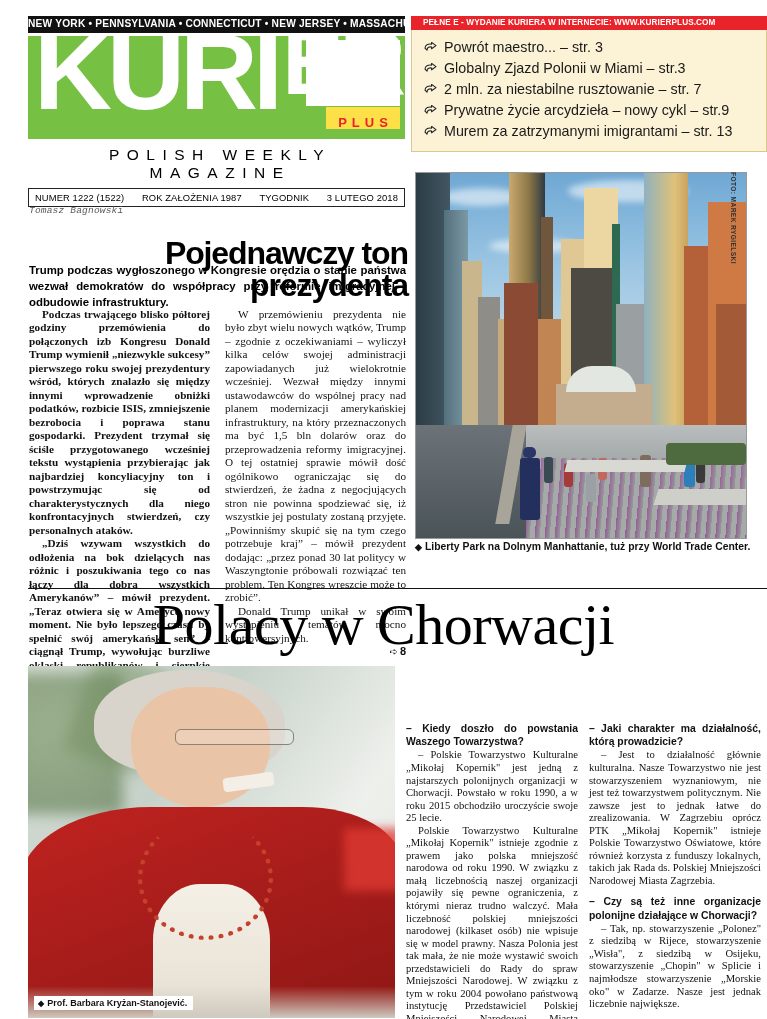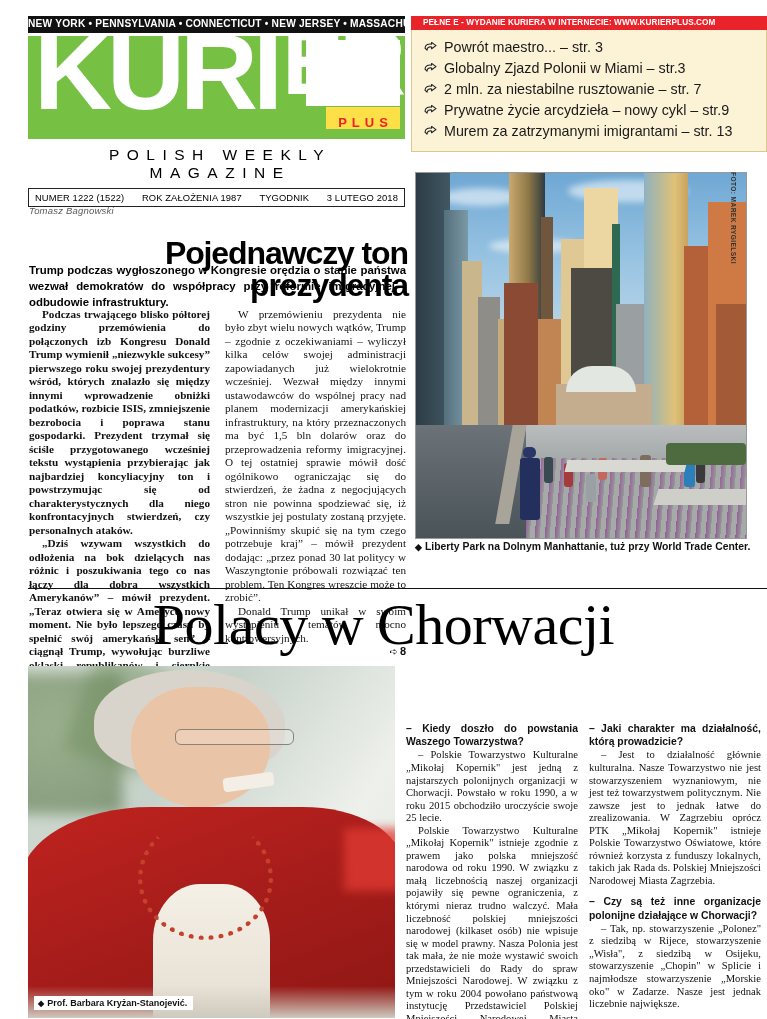--- a/index.html
+++ b/index.html
@@ -94,21 +94,21 @@
   .nyc-caption{
     position:absolute;left:415px;top:541px;width:344px;
     font-family:"Liberation Sans", sans-serif;font-weight:bold;font-size:10.4px;
     color:#111;
   }
   .nyc-caption .dia{color:#111;font-size:9px;margin-right:3px;}
 
   
   .byline{
     position:absolute;left:29px;top:205px;
-    font-family:Liberation Sans, sans-serif;font-size:9.5px;font-style:italic;color:#5a5a5a;
+    font-family:Liberation Mono, monospace;font-size:9.5px;font-style:italic;color:#5a5a5a;
     letter-spacing:.2px;
   }
   .lead-head{
     position:absolute;left:28px;top:216px;width:380px;
     font-family:"Liberation Sans", sans-serif;font-weight:bold;
     font-size:32px;letter-spacing:-1.1px;line-height:1;color:#000;text-align:right;
   }
   .lead-deck{
     position:absolute;left:29px;top:262px;width:377px;
     font-family:"Liberation Sans", sans-serif;font-weight:bold;font-size:11.4px;

